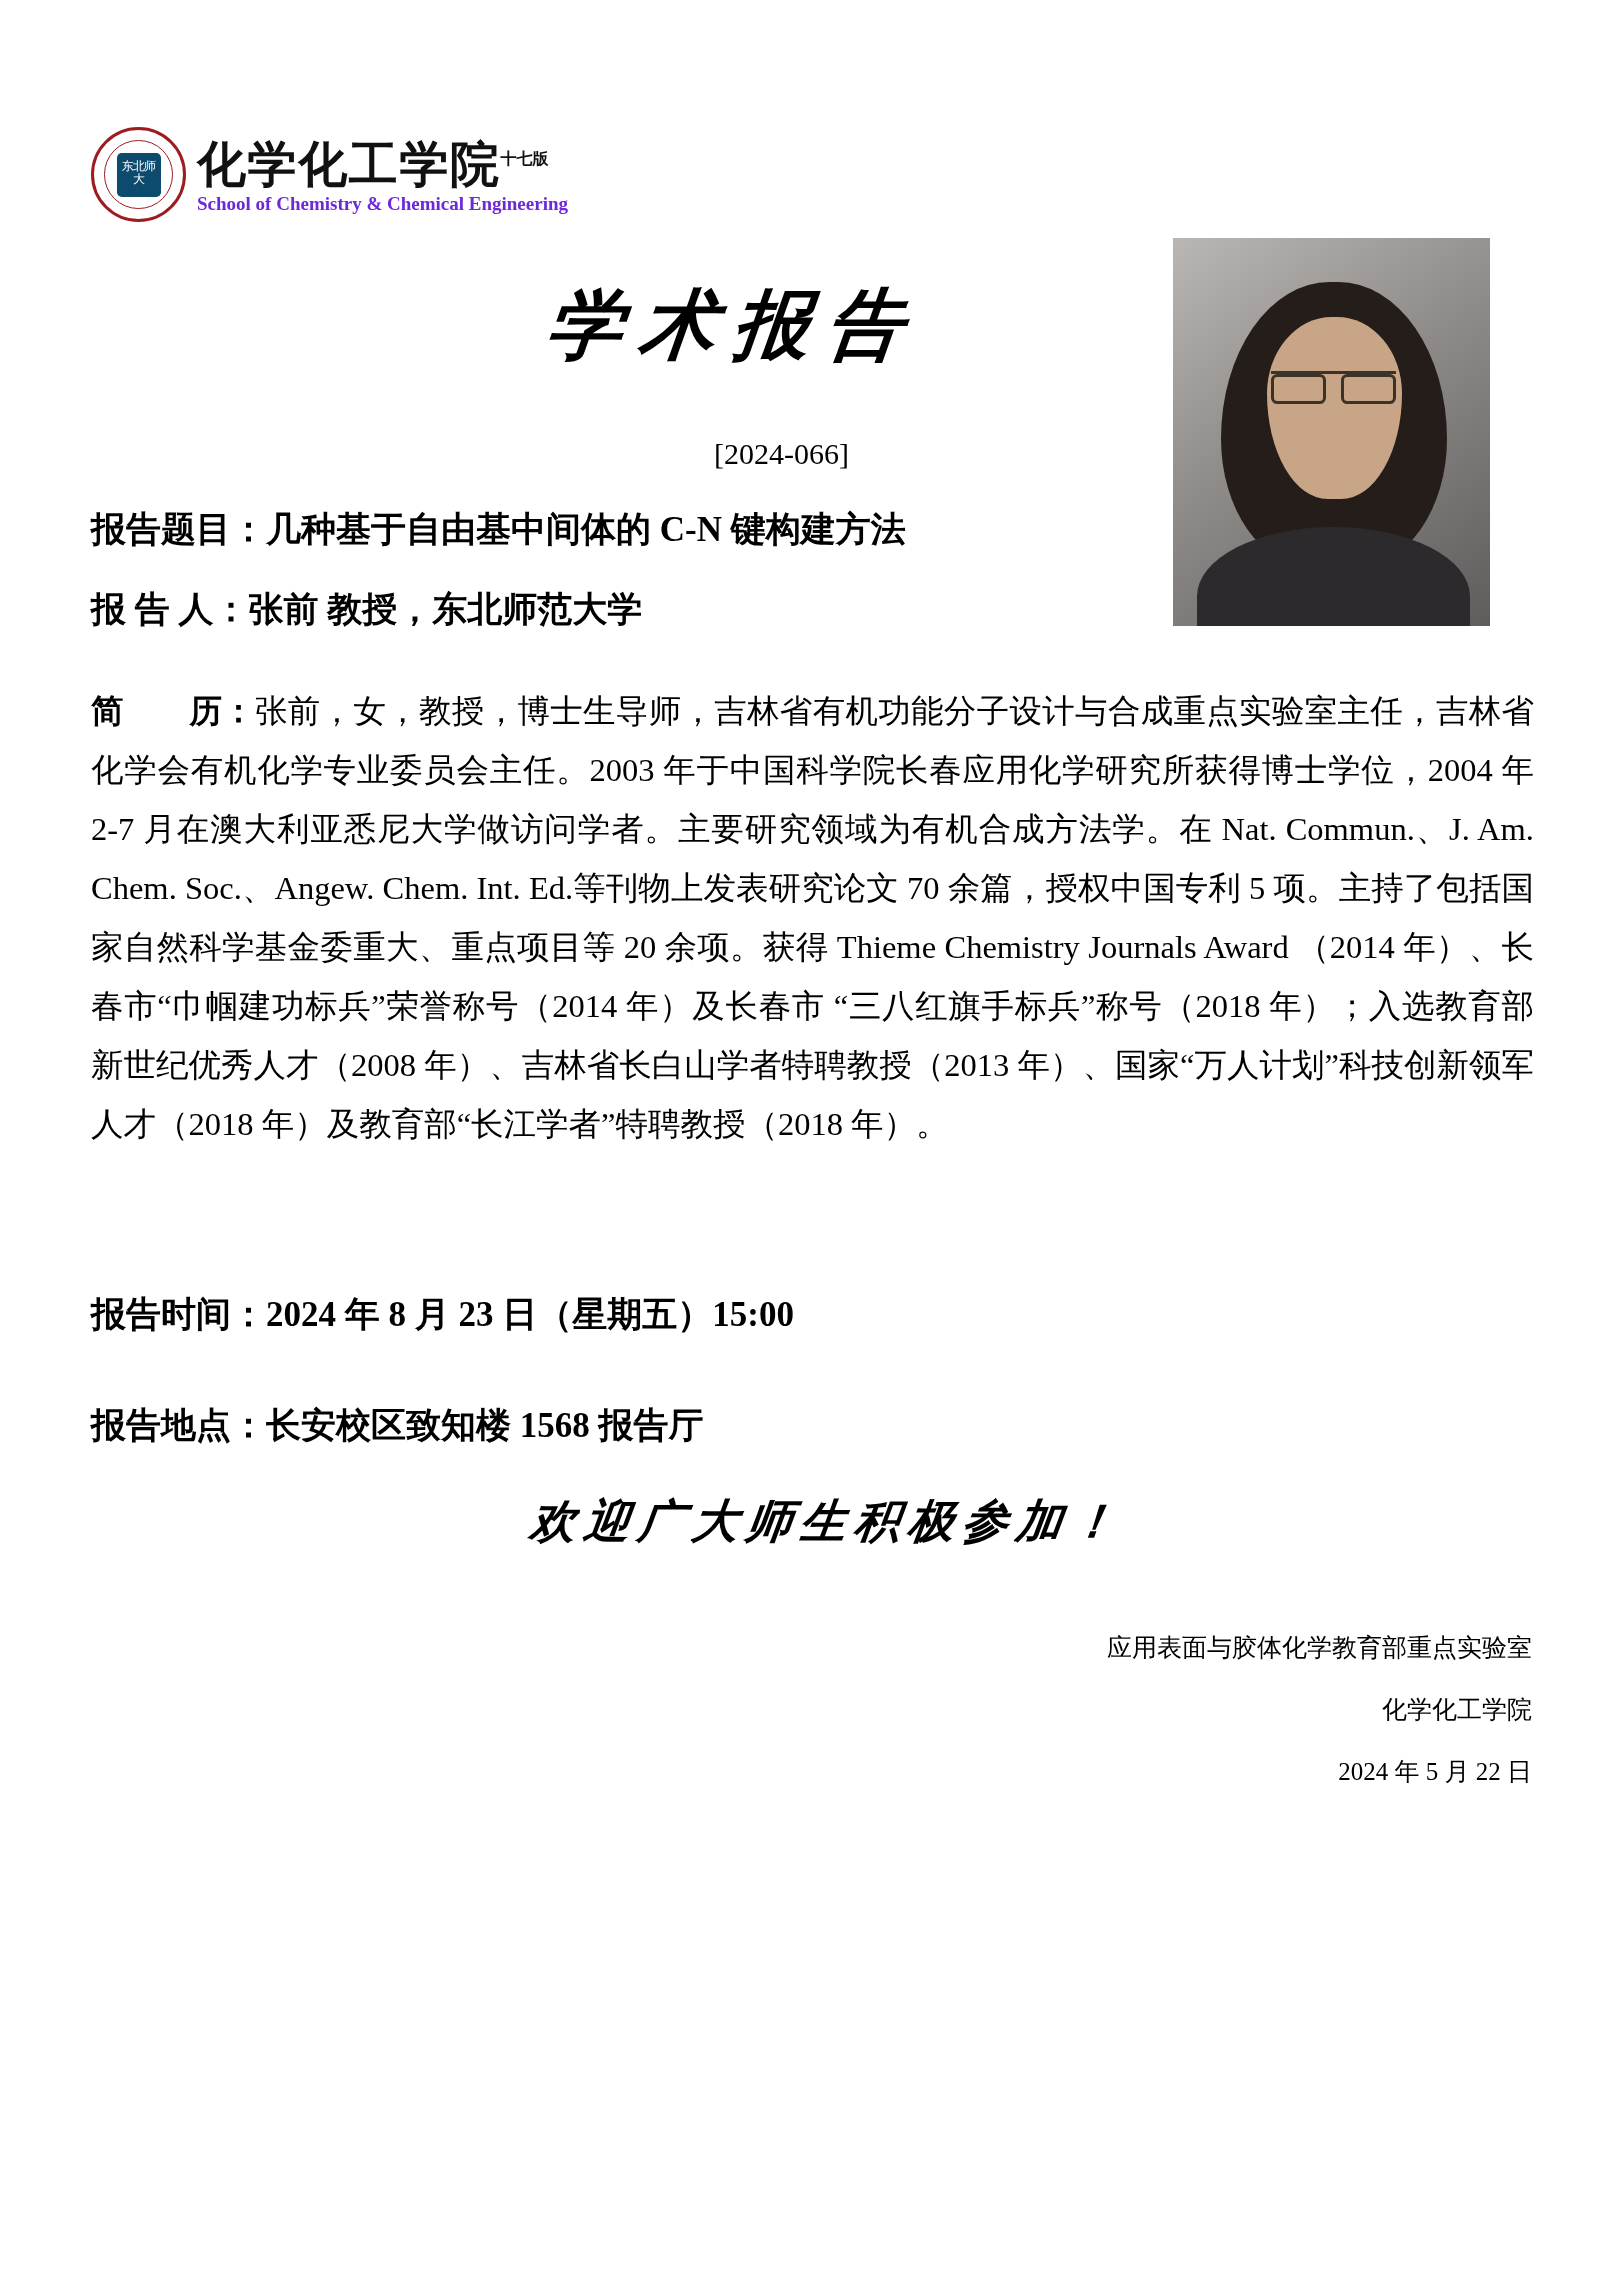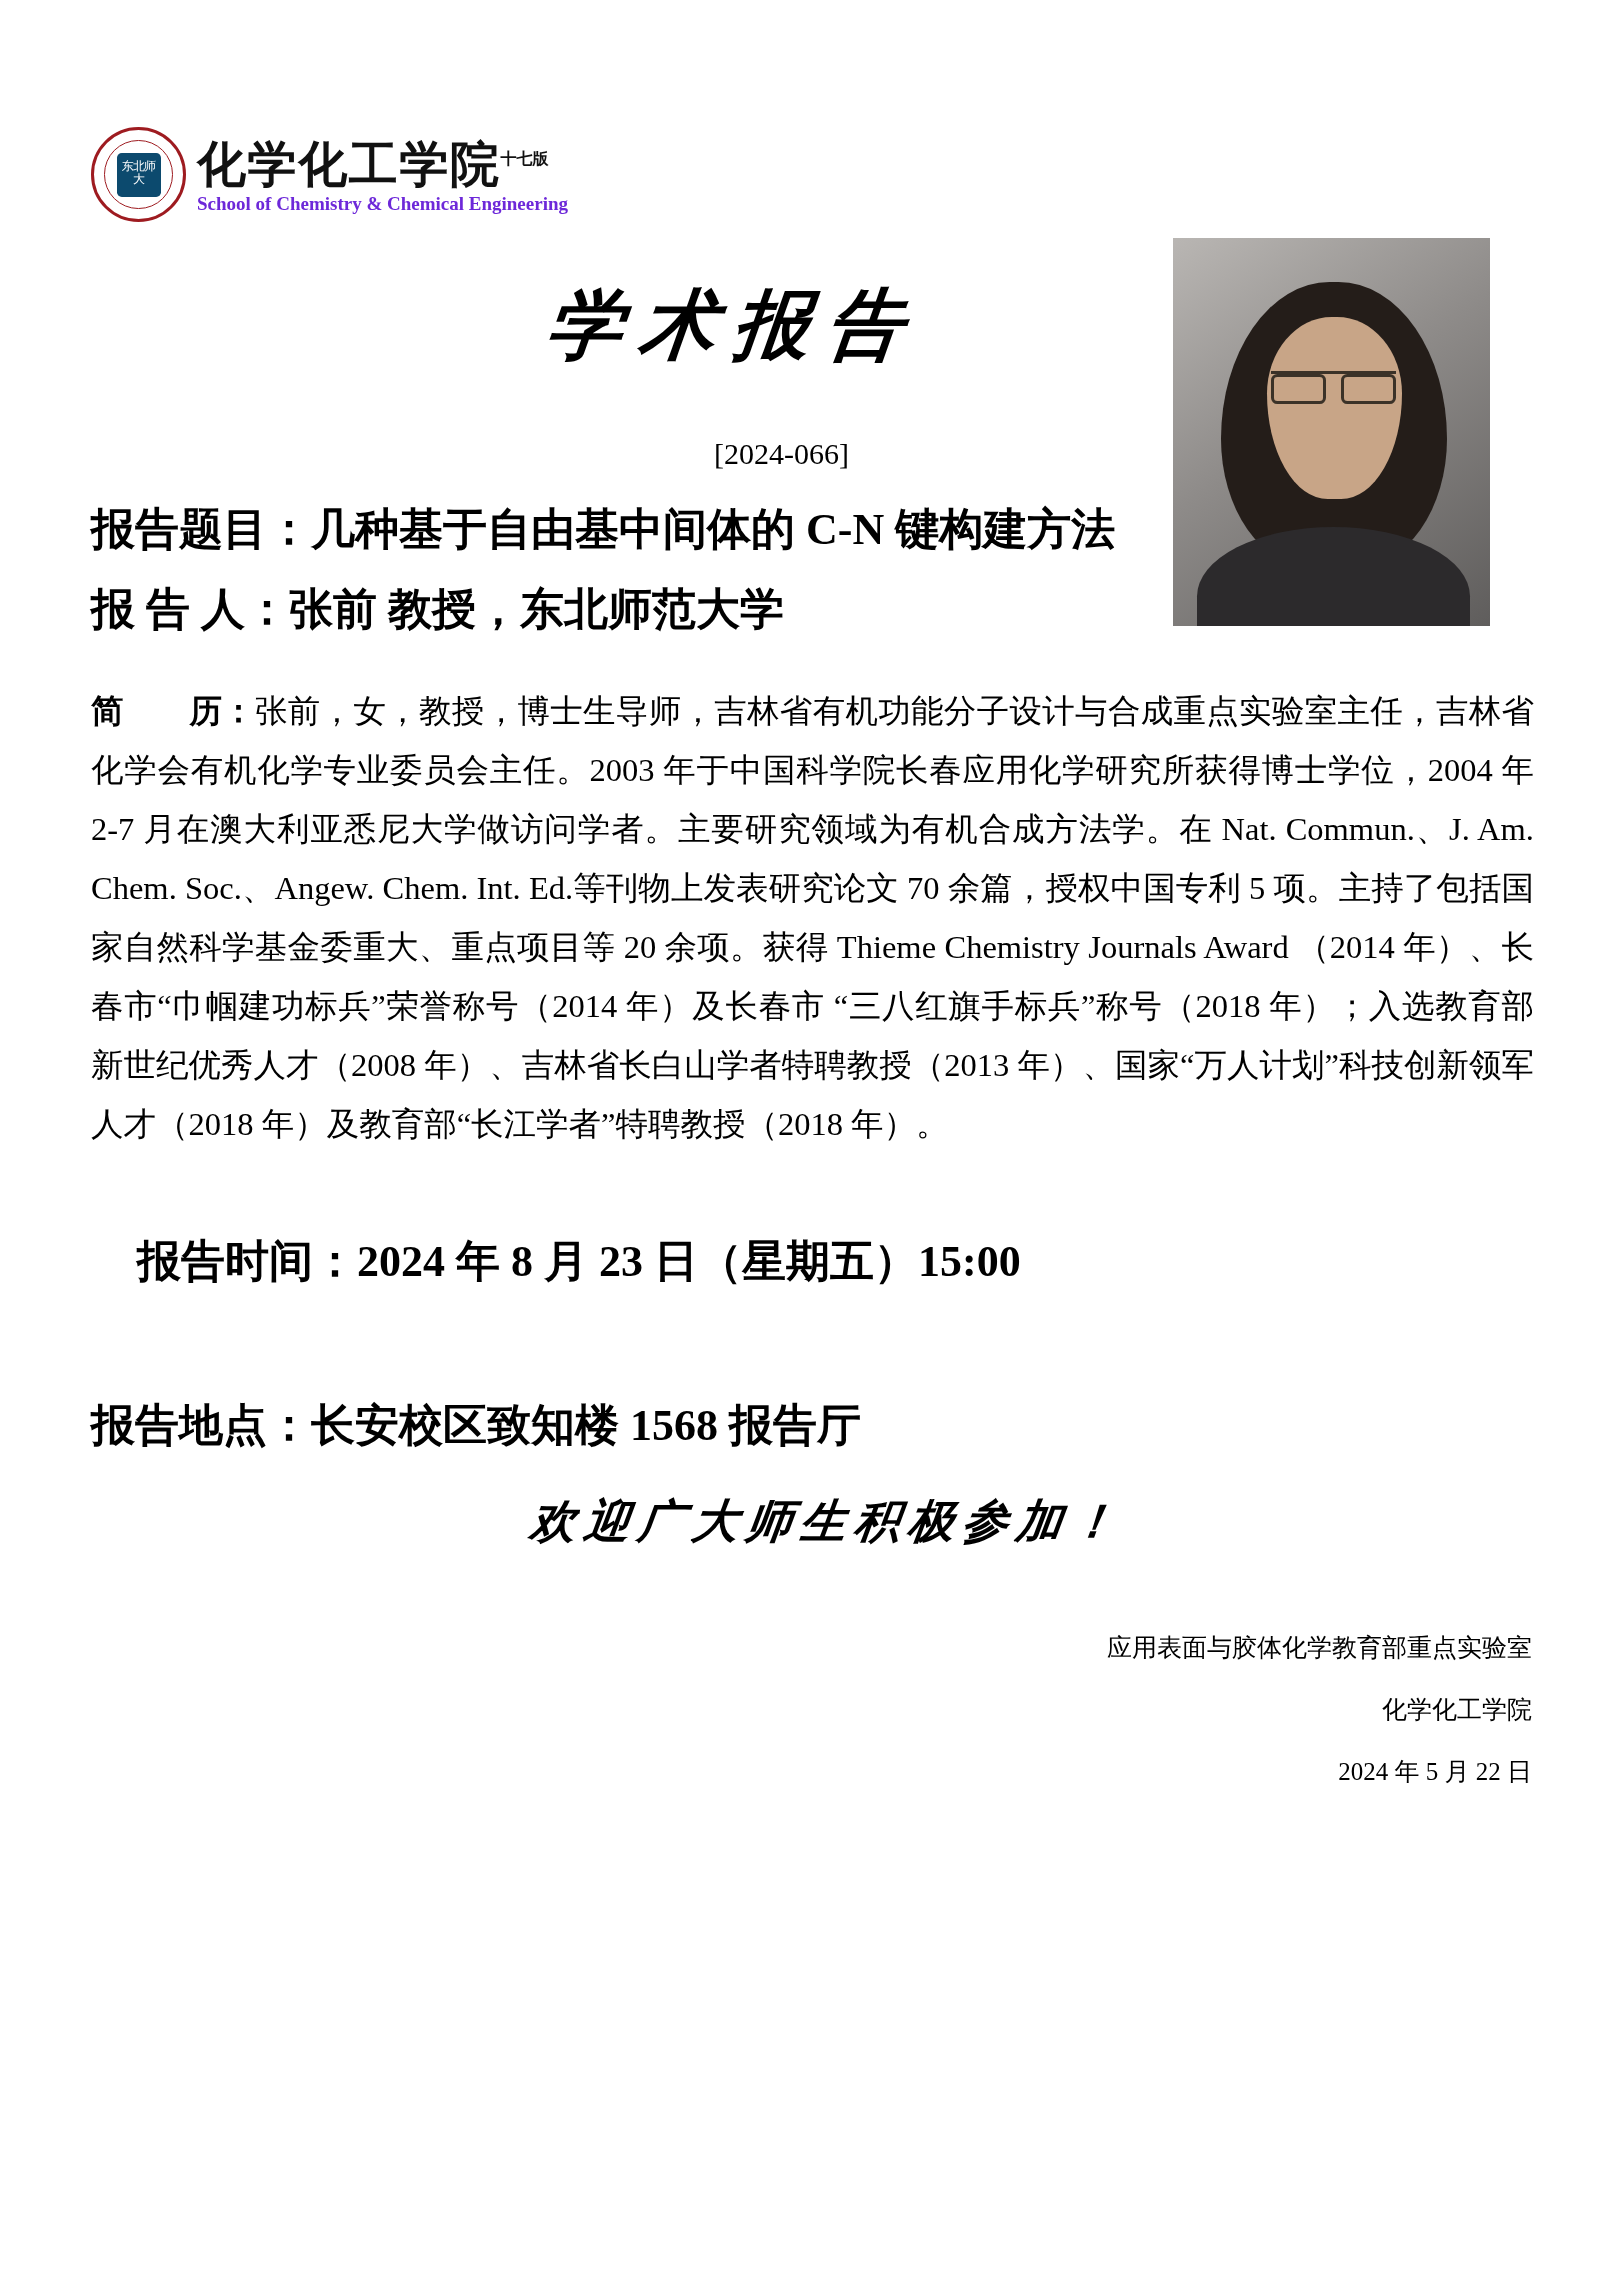--- a/index.html
+++ b/index.html
@@ -175,21 +175,21 @@
     line-height: 36px;
     font-family: "Liberation Serif", serif;
     margin-left: 48px;
   }
 
   
   .field {
     position: absolute;
     left: 91px;
     right: 87px;
-    font-size: 44px;
+    font-size: 35px;
     line-height: 46px;
     font-weight: bold;
   }
   .field .label {
     letter-spacing: 0px;
   }
   .row-title { top: 507px; }
   .row-speaker { top: 587px; }
 
   .bio {
@@ -199,21 +199,21 @@
     width: 1443px;
     font-size: 32.5px;
     line-height: 59px;
     text-align: justify;
   }
   .bio .label {
     font-weight: bold;
     margin-top: 6px;
   }
 
-  .row-time { top: 1239px; margin-left: 46px; }
+  .row-time { top: 1292px; }
   .row-place { top: 1403px; }
 
   .welcome {
     position: absolute;
     top: 1490px;
     left: 0;
     width: 100%;
     text-align: center;
     font-size: 46px;
     line-height: 63px;

